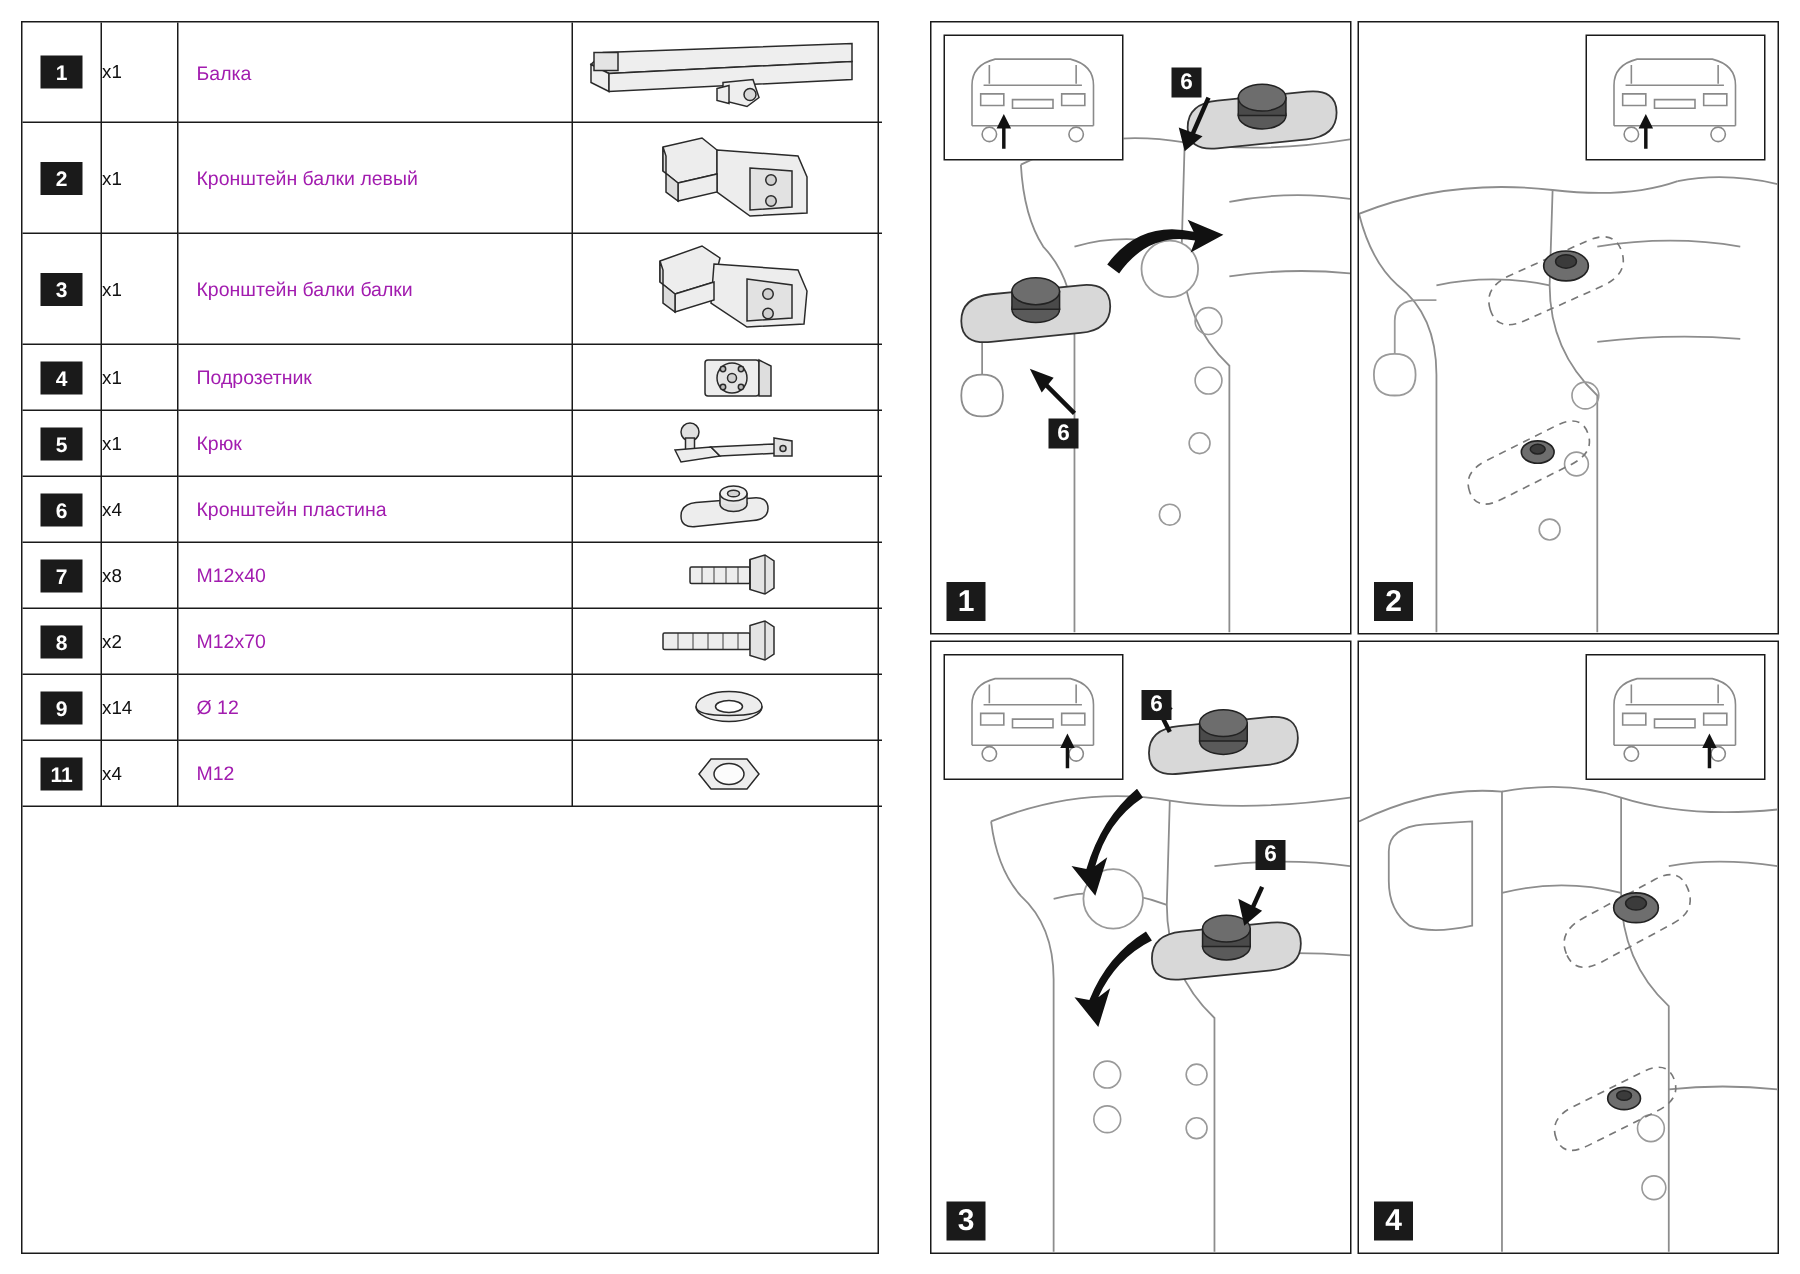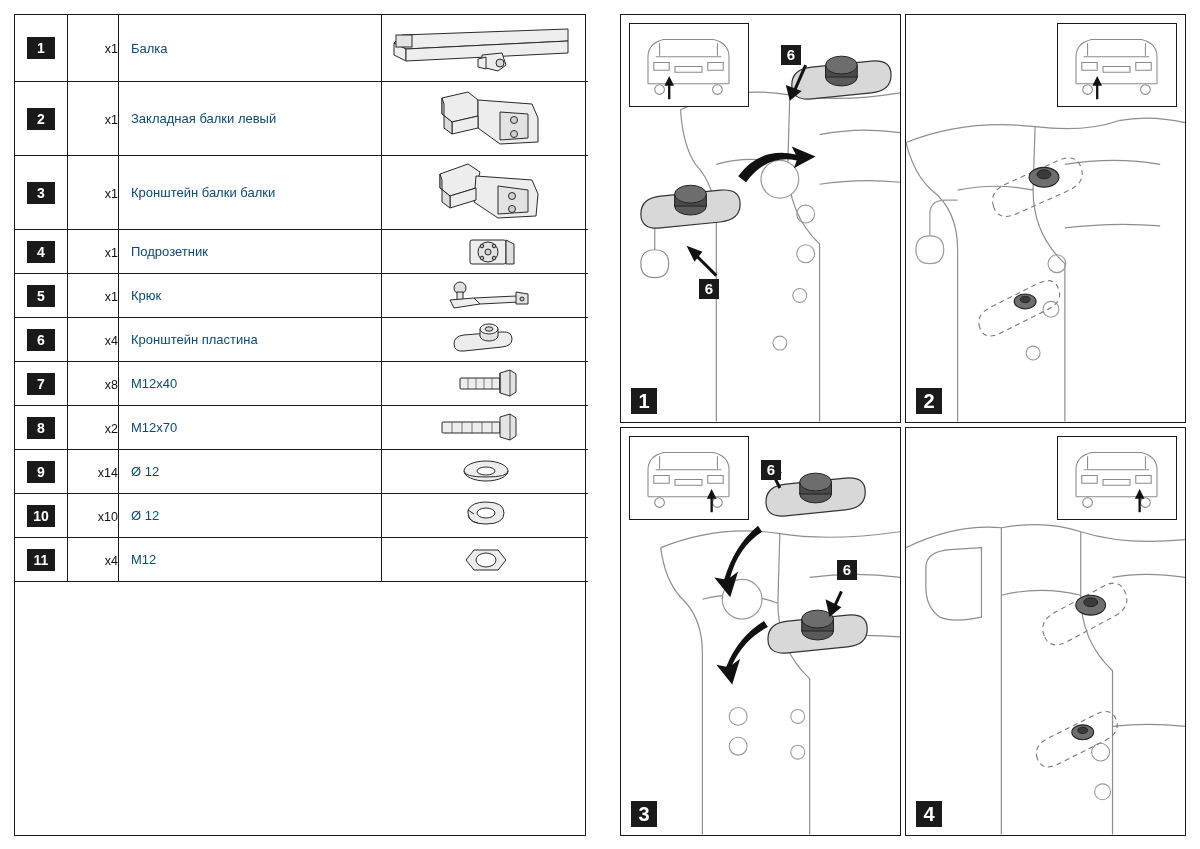--- a/index.html
+++ b/index.html
@@ -37,42 +37,42 @@
     table-layout: fixed;
   }
   .parts-table td {
     border-bottom: 1.5px solid #1a1a1a;
     border-right: 1.5px solid #1a1a1a;
     padding: 0;
     vertical-align: middle;
   }
   .parts-table tr:last-child td { }
   .col-num { width: 52px; text-align: center; }
-  .col-qty { width: 50px; text-align: right; }
+  .col-qty { width: 50px; text-align: left; }
   .col-name { width: 262px; }
   .col-img  { width: 206px; border-right: none !important; }
 
   .num-badge {
     display: inline-block;
     background: #1a1a1a;
     color: #fff;
     font-weight: bold;
     font-size: 14px;
     line-height: 20px;
     min-width: 20px;
     padding: 1px 4px;
     text-align: center;
   }
   .qty-txt {
     font-size: 12.5px;
     color: #111;
   }
   .name-txt {
     font-size: 13px;
-    color: #0c4a6e;
+    color: #a21caf;
     padding-left: 12px;
     display: block;
   }
   .svg-wrap { display: block; width: 100%; }
 
   .blank-row td {
     border-right: none;
     border-bottom: none;
   }
 
@@ -164,21 +164,21 @@
                 <circle cx="118" cy="48" r="4" fill="#d8d8d8"></circle>
               </g>
             </svg>
           </td>
         </tr>
 
         <tr style="height:73px">
           <td class="col-num"><span class="num-badge">2</span></td>
           <td class="col-qty"><span class="qty-txt">x1</span></td>
           <td class="col-name">
-              <span class="name-txt">Закладная балки левый</span>
+              <span class="name-txt">Кронштейн балки левый</span>
             </td>
           <td class="col-img">
             <svg class="svg-wrap" viewBox="0 0 206 73">
               <g fill="#ededed" stroke="#2a2a2a" stroke-width="1">
                 <path d="M60 16 L86 10 L96 18 L96 34 L70 40 L60 32 Z"></path>
                 <path d="M96 18 L150 22 L156 36 L156 60 L118 62 L96 46 Z"></path>
                 <path d="M70 40 L96 34 L96 46 L70 52 Z"></path>
                 <path d="M118 30 L146 32 L146 56 L118 58 Z" fill="#e2e2e2"></path>
                 <circle cx="132" cy="38" r="3.5" fill="#d0d0d0"></circle>
                 <circle cx="132" cy="52" r="3.5" fill="#d0d0d0"></circle>
@@ -324,37 +324,20 @@
             <svg class="svg-wrap" viewBox="0 0 206 43">
               <g fill="#ededed" stroke="#2a2a2a" stroke-width="1">
                 <ellipse cx="104" cy="21" rx="22" ry="10"></ellipse>
                 <ellipse cx="104" cy="21" rx="9" ry="4" fill="#ffffff"></ellipse>
                 <path d="M82 21 Q82 27 104 27 Q126 27 126 21" fill="none"></path>
               </g>
             </svg>
           </td>
         </tr>
 
-        <tr style="height:43px">
-          <td class="col-num"><span class="num-badge">10</span></td>
-          <td class="col-qty"><span class="qty-txt">x10</span></td>
-          <td class="col-name">
-              <span class="name-txt">Ø 12</span>
-            </td>
-          <td class="col-img">
-            <svg class="svg-wrap" viewBox="0 0 206 43">
-              <g fill="#ededed" stroke="#2a2a2a" stroke-width="1">
-                <path d="M86 16 Q90 8 104 8 Q122 8 122 19 Q122 30 104 30 Q86 30 86 19 Z"></path>
-                <ellipse cx="104" cy="19" rx="9" ry="5" fill="#ffffff"></ellipse>
-                <path d="M86 16 L92 20" fill="none"></path>
-                <path d="M86 21 Q88 28 96 29" fill="none"></path>
-              </g>
-            </svg>
-          </td>
-        </tr>
 
         <tr style="height:43px">
           <td class="col-num"><span class="num-badge">11</span></td>
           <td class="col-qty"><span class="qty-txt">x4</span></td>
           <td class="col-name">
               <span class="name-txt">M12</span>
             </td>
           <td class="col-img">
             <svg class="svg-wrap" viewBox="0 0 206 43">
               <g fill="#ededed" stroke="#2a2a2a" stroke-width="1">

